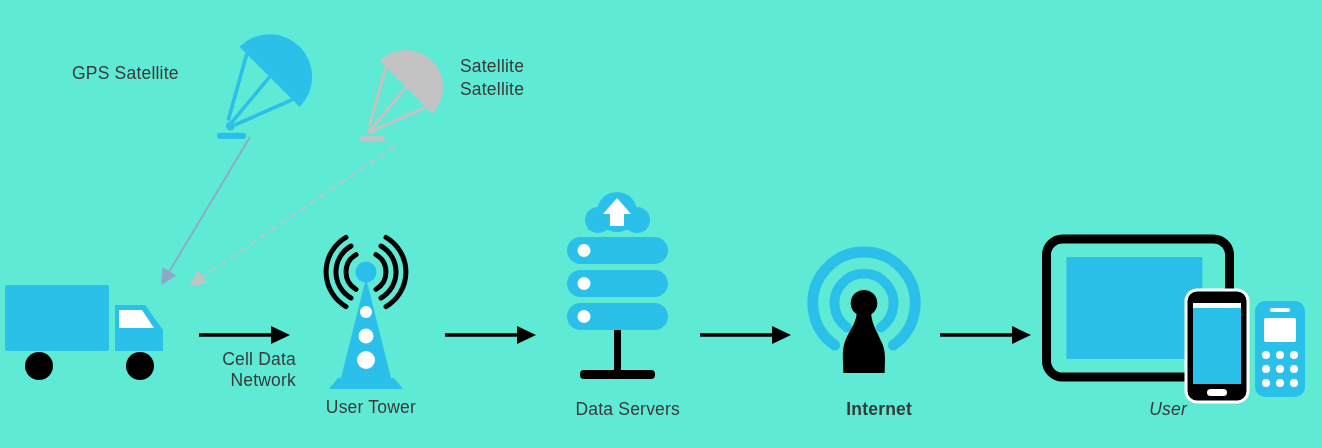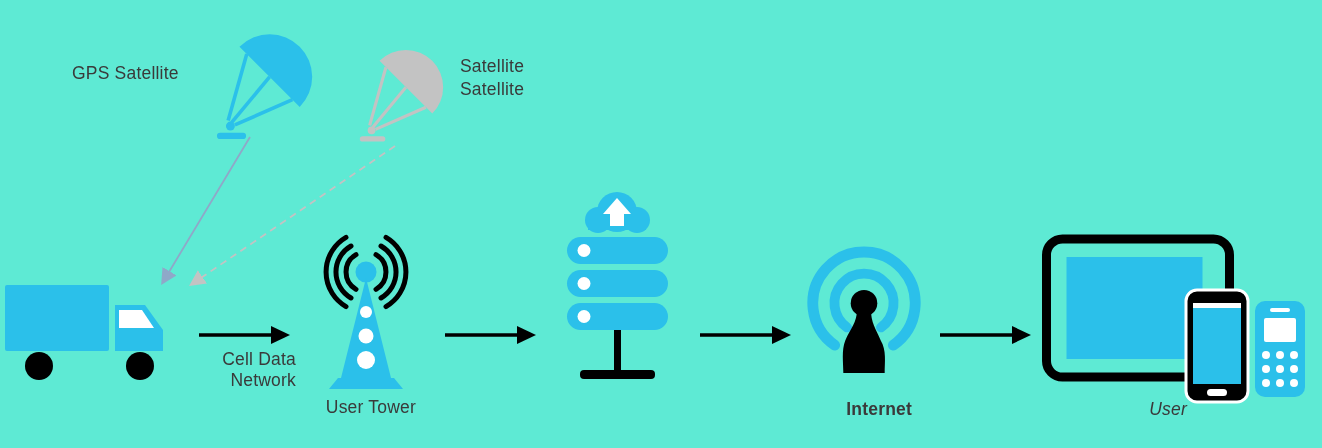--- a/index.html
+++ b/index.html
@@ -144,20 +144,21 @@
       <rect class="fill-accent" x="7" y="52" width="101" height="27" rx="13.5"></rect>
       <rect class="fill-accent" x="7" y="85" width="101" height="27" rx="13.5"></rect>
       <rect class="fill-accent" x="7" y="118" width="101" height="27" rx="13.5"></rect>
       <circle class="fill-white" cx="24" cy="65.5" r="6.5"></circle>
       <circle class="fill-white" cx="24" cy="98.5" r="6.5"></circle>
       <circle class="fill-white" cx="24" cy="131.5" r="6.5"></circle>
       <rect class="fill-ink" x="54" y="145" width="7" height="40"></rect>
       <rect class="fill-ink" x="20" y="185" width="75" height="9" rx="4"></rect>
     </svg>
   </div>
+  <div class="label center" style="left:556px; top:398px; width:124px;">Data Servers</div>
 
   <div class="abs" style="left:698px; top:322px; width:95px; height:26px;">
     <svg viewBox="0 0 95 26">
       <line class="stroke-ink" x1="2" y1="13" x2="75" y2="13" stroke-width="3.4"></line>
       <polygon class="fill-ink" points="74,4 93,13 74,22"></polygon>
     </svg>
   </div>
 
   <div class="abs" style="left:800px; top:243px; width:128px; height:145px;">
     <svg viewBox="0 0 130 145">

